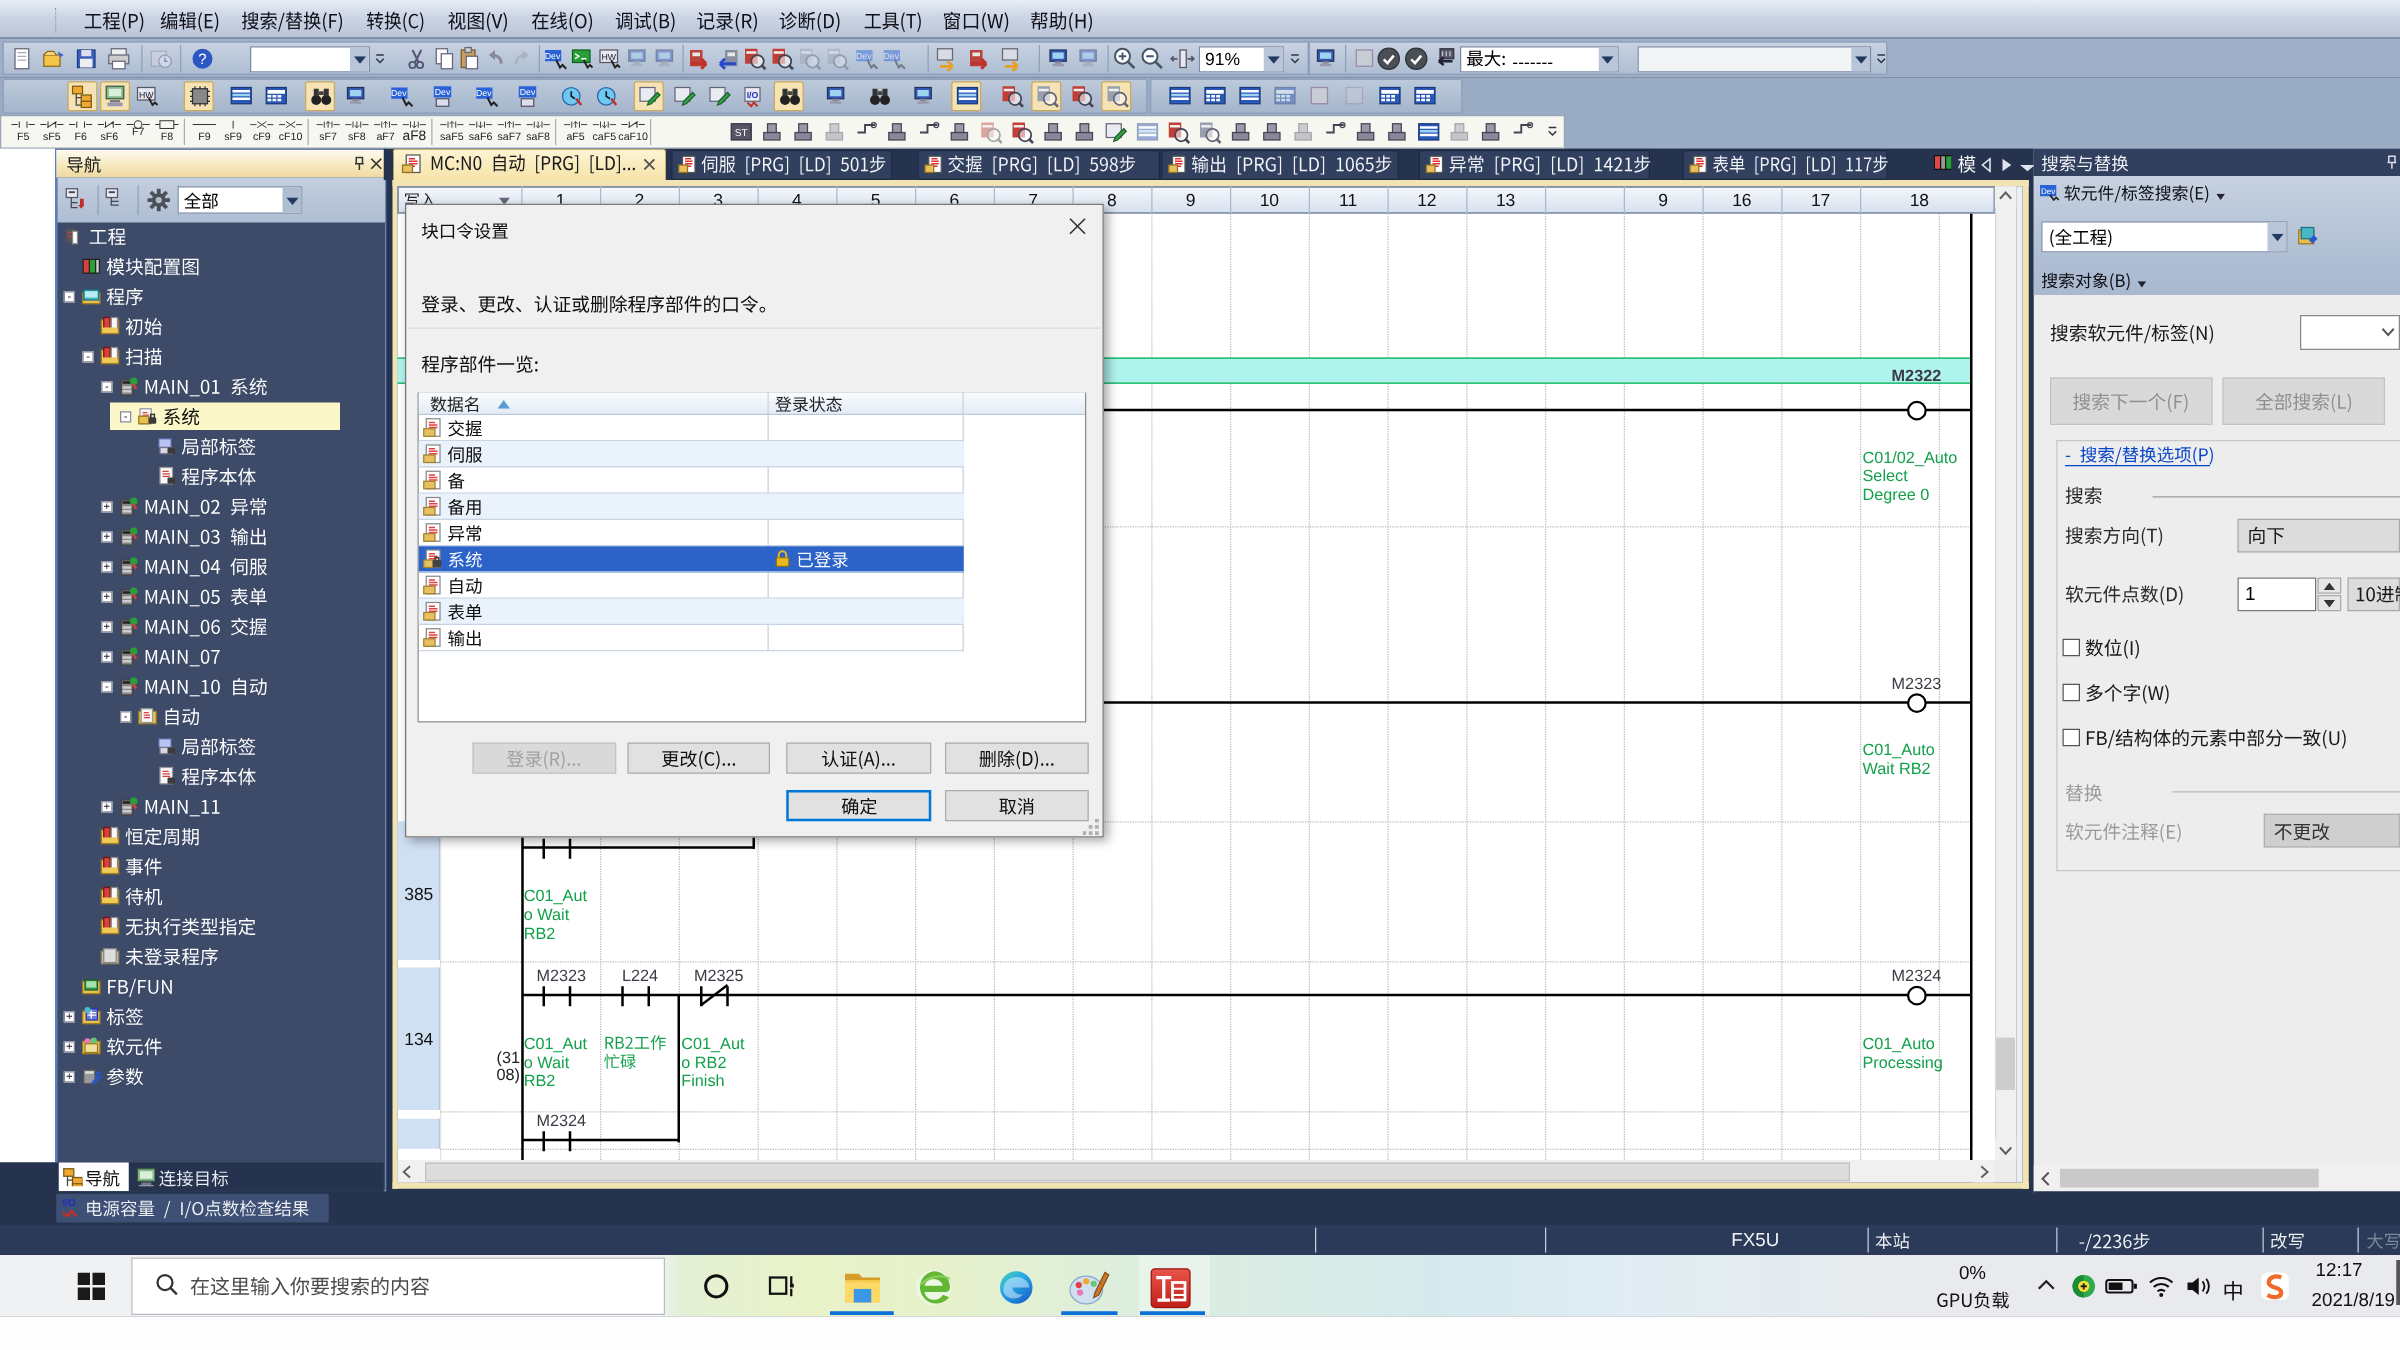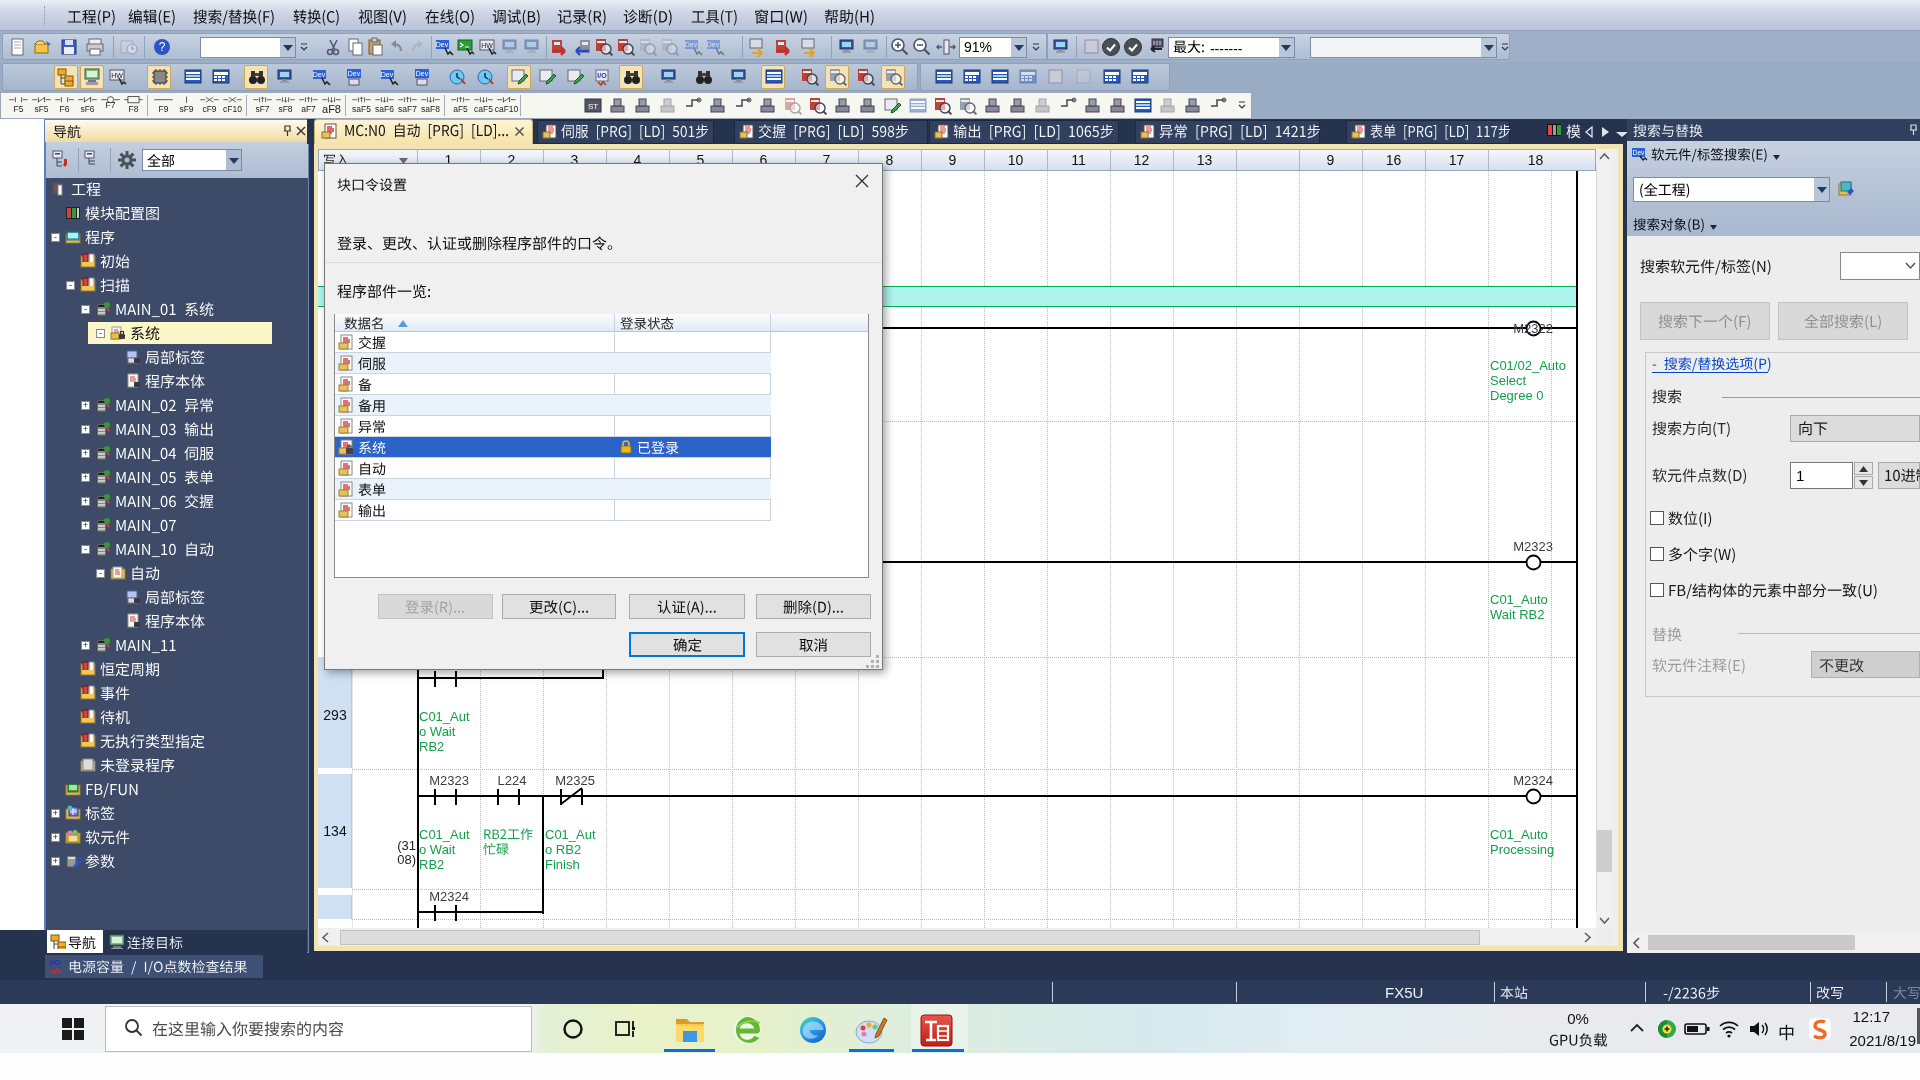--- a/index.html
+++ b/index.html
@@ -1589,21 +1589,21 @@
     <div style="position:absolute;left:1299px;top:149px;width:1px;height:22px;background:#aab8cc"></div>
     <div style="position:absolute;left:1330.5px;top:152px;font-size:14px;line-height:17px;color:#111;white-space:pre;font-weight:normal;transform:translateX(-50%);">9</div>
     <div style="position:absolute;left:1362px;top:149px;width:1px;height:22px;background:#aab8cc"></div>
     <div style="position:absolute;left:1393.5px;top:152px;font-size:14px;line-height:17px;color:#111;white-space:pre;font-weight:normal;transform:translateX(-50%);">16</div>
     <div style="position:absolute;left:1425px;top:149px;width:1px;height:22px;background:#aab8cc"></div>
     <div style="position:absolute;left:1456.5px;top:152px;font-size:14px;line-height:17px;color:#111;white-space:pre;font-weight:normal;transform:translateX(-50%);">17</div>
     <div style="position:absolute;left:1488px;top:149px;width:1px;height:22px;background:#aab8cc"></div>
     <div style="position:absolute;left:1519.5px;top:152px;font-size:14px;line-height:17px;color:#111;white-space:pre;font-weight:normal;transform:translateX(-50%);margin-left:16px;">18</div>
     <div style="position:absolute;left:318px;top:171px;width:1278px;height:757px;background:#fff"></div>
     <div style="position:absolute;left:318px;top:657px;width:34px;height:111px;background:#cfe0f3;border-right:1px solid #b8c8dc"></div>
-    <div style="position:absolute;left:335px;top:707px;font-size:14px;line-height:17px;color:#111;white-space:pre;font-weight:normal;transform:translateX(-50%);">293</div>
+    <div style="position:absolute;left:335px;top:707px;font-size:14px;line-height:17px;color:#111;white-space:pre;font-weight:normal;transform:translateX(-50%);">385</div>
     <div style="position:absolute;left:318px;top:774px;width:34px;height:114px;background:#cfe0f3;border-right:1px solid #b8c8dc"></div>
     <div style="position:absolute;left:335px;top:823px;font-size:14px;line-height:17px;color:#111;white-space:pre;font-weight:normal;transform:translateX(-50%);">134</div>
     <div style="position:absolute;left:318px;top:895px;width:34px;height:24px;background:#cfe0f3;border-right:1px solid #b8c8dc"></div>
     <div style="position:absolute;left:352px;top:171px;width:1px;height:757px;background:#e4e4e4"></div>
     <div style="position:absolute;left:417px;top:171px;width:1px;height:757px;border-left:1px dotted #b9b9b9"></div>
     <div style="position:absolute;left:480px;top:171px;width:1px;height:757px;border-left:1px dotted #b9b9b9"></div>
     <div style="position:absolute;left:543px;top:171px;width:1px;height:757px;border-left:1px dotted #b9b9b9"></div>
     <div style="position:absolute;left:606px;top:171px;width:1px;height:757px;border-left:1px dotted #b9b9b9"></div>
     <div style="position:absolute;left:669px;top:171px;width:1px;height:757px;border-left:1px dotted #b9b9b9"></div>
     <div style="position:absolute;left:732px;top:171px;width:1px;height:757px;border-left:1px dotted #b9b9b9"></div>
@@ -1625,21 +1625,21 @@
     <div style="position:absolute;left:352px;top:769px;width:1225px;height:1px;border-top:1px dotted #b9b9b9"></div>
     <div style="position:absolute;left:352px;top:889px;width:1225px;height:1px;border-top:1px dotted #b9b9b9"></div>
     <div style="position:absolute;left:352px;top:919px;width:1225px;height:1px;border-top:1px dotted #b9b9b9"></div>
     <div style="position:absolute;left:318px;top:286px;width:1259px;height:21px;background:#aef3ec;border-top:1.5px solid #00b050;border-bottom:1.5px solid #00b050"></div>
     <div style="position:absolute;left:417px;top:171px;width:2px;height:757px;background:#000"></div>
     <div style="position:absolute;left:1576px;top:171px;width:2px;height:757px;background:#000"></div>
     <div style="position:absolute;left:418px;top:327px;width:1158px;height:2px;background:#000"></div>
     <svg style="position:absolute;left:1525px;top:320px" width="17" height="17" viewBox="0 0 17 17">
       <circle cx="8.5" cy="8.5" r="7" fill="#fff" stroke="#000" stroke-width="1.8"></circle>
     </svg>
-    <div style="position:absolute;left:1553px;top:321px;font-size:13px;line-height:16px;color:#3c3c46;white-space:pre;font-weight:normal;transform:translateX(-100%);">M2322</div>
+    <div style="position:absolute;left:1553px;top:293px;font-size:13px;line-height:16px;color:#3c3c46;white-space:pre;font-weight:bold;transform:translateX(-100%);">M2322</div>
     <div style="position:absolute;left:1490px;top:358px;font-size:13px;line-height:16px;color:#12a04a;white-space:pre;font-weight:normal;">C01/02_Auto</div>
     <div style="position:absolute;left:1490px;top:373px;font-size:13px;line-height:16px;color:#12a04a;white-space:pre;font-weight:normal;">Select</div>
     <div style="position:absolute;left:1490px;top:388px;font-size:13px;line-height:16px;color:#12a04a;white-space:pre;font-weight:normal;">Degree 0</div>
     <div style="position:absolute;left:418px;top:561px;width:1158px;height:2px;background:#000"></div>
     <svg style="position:absolute;left:1525px;top:554px" width="17" height="17" viewBox="0 0 17 17">
       <circle cx="8.5" cy="8.5" r="7" fill="#fff" stroke="#000" stroke-width="1.8"></circle>
     </svg>
     <div style="position:absolute;left:1553px;top:539px;font-size:13px;line-height:16px;color:#3c3c46;white-space:pre;font-weight:normal;transform:translateX(-100%);">M2323</div>
     <div style="position:absolute;left:1490px;top:592px;font-size:13px;line-height:16px;color:#12a04a;white-space:pre;font-weight:normal;">C01_Auto</div>
     <div style="position:absolute;left:1490px;top:607px;font-size:13px;line-height:16px;color:#12a04a;white-space:pre;font-weight:normal;">Wait RB2</div>

